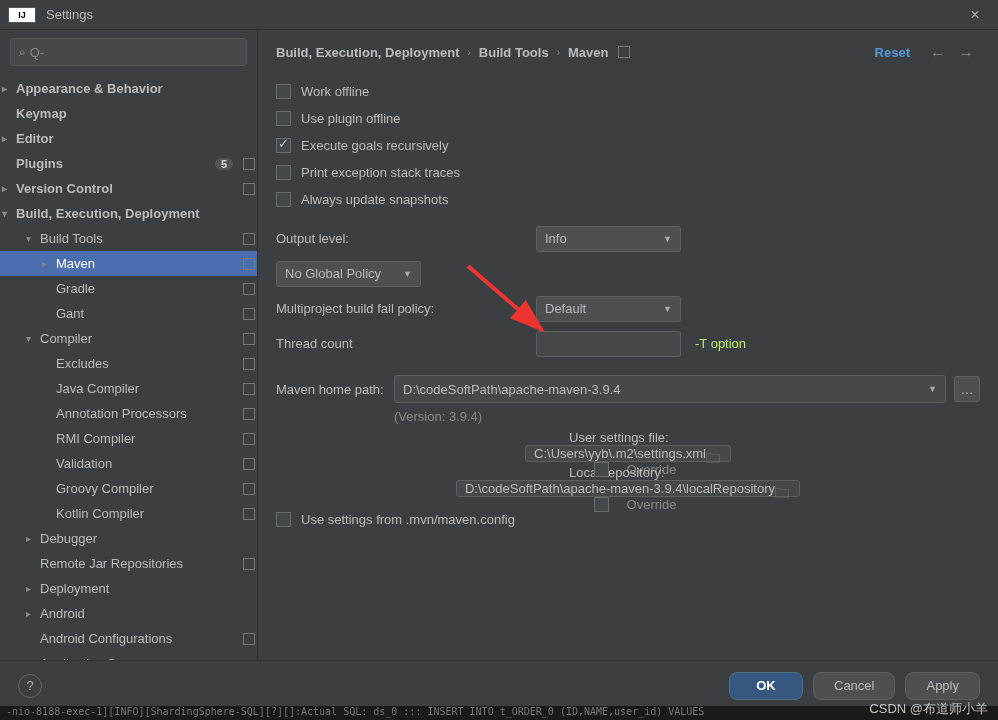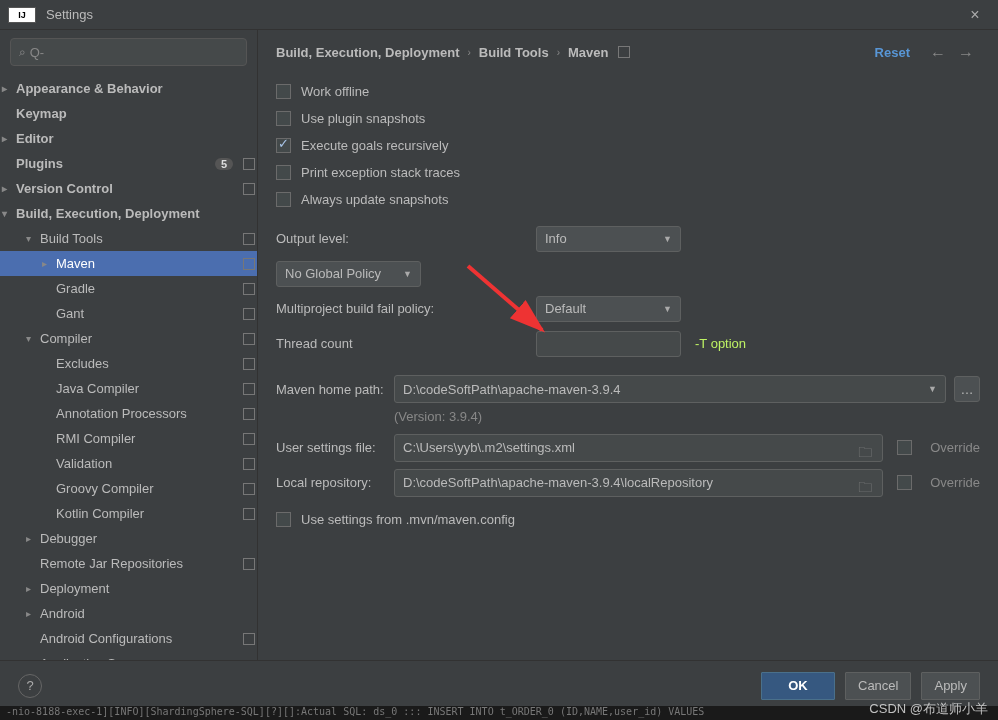--- a/index.html
+++ b/index.html
@@ -55,31 +55,31 @@
 .hint { color: #bef264; margin-left: 14px; }
 
 .path-row { display: flex; align-items: center; margin-top: 8px; }
 .path-label { width: 118px; color: #bbbbbb; }
 .path-combo { flex: 1; height: 28px; background: #45494a; border: 1px solid #5e6060; border-radius: 3px; display: flex; align-items: center; padding: 0 8px; color: #bbbbbb; }
 .path-combo .val { flex: 1; }
 .path-combo .caret { font-size: 9px; color: #aaa; }
 .dots-btn { width: 26px; height: 26px; background: #4c5052; border: 1px solid #5e6060; border-radius: 3px; margin-left: 8px; display: flex; align-items: center; justify-content: center; color: #bbb; cursor: pointer; }
 .version-row { padding-left: 118px; color: #888; margin-top: 6px; margin-bottom: 6px; }
 
-.file-row { display: flex; align-items: center; height: 35px; }
+.file-row { display: flex; align-items: center; height: 35px; flex-direction: column; }
 .file-label { width: 118px; color: #bbbbbb; }
 .file-input { flex: 1; height: 28px; background: #45494a; border: 1px solid #5e6060; border-radius: 3px; display: flex; align-items: center; padding: 0 8px; color: #bbbbbb; }
 .file-input .val { flex: 1; }
 .folder-icon { width: 16px; height: 12px; color: #888; font-size: 14px; }
 .override-wrap { display: flex; align-items: center; margin-left: 14px; }
 .override-wrap .lbl { color: #888; margin-left: 8px; }
 
 .footer { height: 50px; border-top: 1px solid #323232; display: flex; align-items: center; padding: 0 18px; background: #3c3f41; position: relative; }
 .help-btn { width: 24px; height: 24px; border: 1px solid #666; border-radius: 50%; display: flex; align-items: center; justify-content: center; color: #aaa; cursor: pointer; }
-.btn { height: 28px; padding: 0 12px; border-radius: 1px; display: flex; align-items: center; justify-content: center; margin-left: 10px; cursor: pointer; font-size: 13px; }
+.btn { height: 28px; padding: 0 20px; border-radius: 8px; display: flex; align-items: center; justify-content: center; margin-left: 10px; cursor: pointer; font-size: 13px; }
 .btn.primary { background: #365880; border: 1px solid #4a708b; color: #fff; font-weight: bold; min-width: 74px; }
 .btn.secondary { background: #4c5052; border: 1px solid #5e6060; color: #bbbbbb; }
 
 .red-arrow { position: absolute; pointer-events: none; }
 
 .watermark { position: absolute; right: 10px; bottom: 2px; color: #ddd; font-size: 13px; opacity: 0.85; }
 .console-strip { position: absolute; left: 0; bottom: 0; right: 0; height: 14px; background: #1a1a1a; color: #777; font-family: monospace; font-size: 10px; padding-left: 6px; overflow: hidden; white-space: nowrap; }
 </style>
 </head>
 <body>
@@ -230,21 +230,21 @@
       <span class="nav-arrow">→</span>
     </div>
 
     <div class="form">
       <div class="check-row">
           <div class="checkbox"></div>
           <span class="lbl">Work offline</span>
         </div>
       <div class="check-row">
           <div class="checkbox"></div>
-          <span class="lbl">Use plugin snapshots</span>
+          <span class="lbl">Use plugin offline</span>
         </div>
       <div class="check-row">
           <div class="checkbox checked"></div>
           <span class="lbl">Execute goals recursively</span>
         </div>
       <div class="check-row">
           <div class="checkbox"></div>
           <span class="lbl">Print exception stack traces</span>
         </div>
       <div class="check-row">

